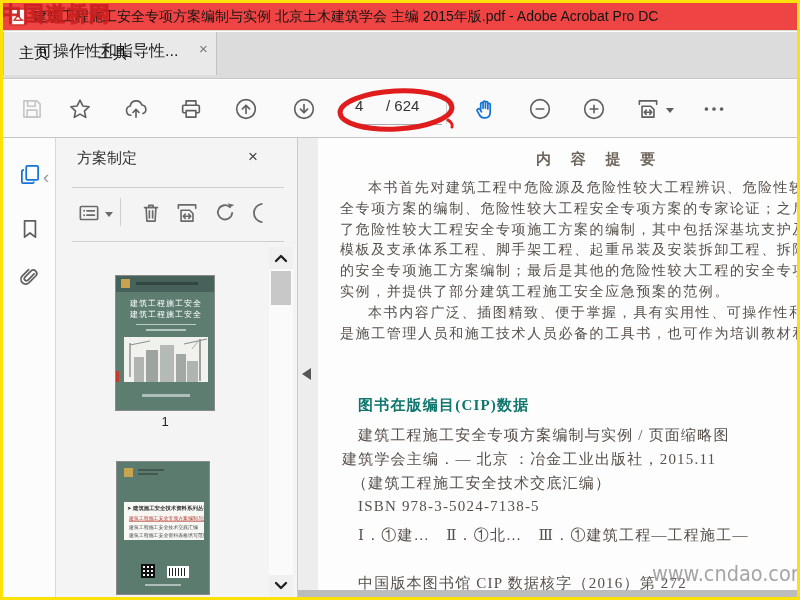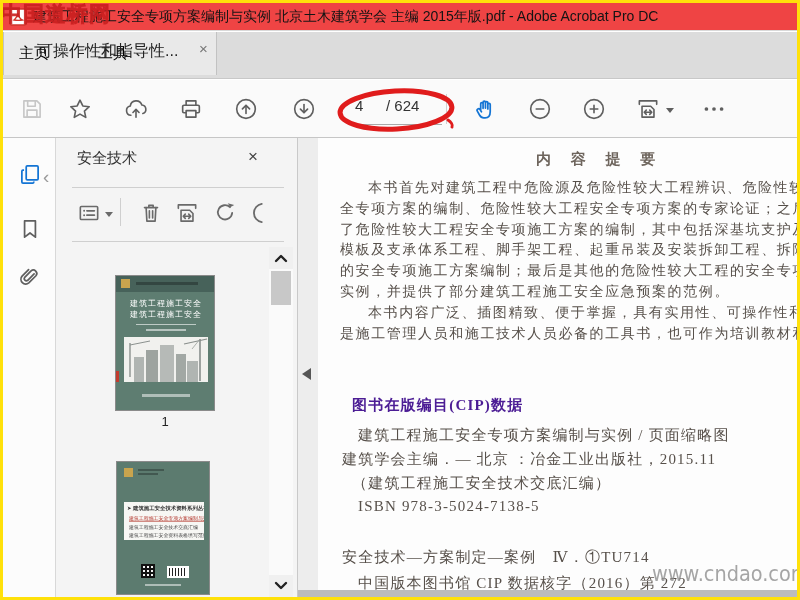--- a/index.html
+++ b/index.html
@@ -125,21 +125,21 @@
                   border-right:9px solid #555;}
   #pdfpage{position:absolute;left:20px;top:0;width:479px;height:455px;background:#fdfdfd;overflow:hidden;
            font-family:"Liberation Serif","DejaVu Serif",serif;color:#57504a;}
   #pg-heading{position:absolute;left:218px;top:12px;font-size:15px;font-weight:bold;
               letter-spacing:8px;color:#6e655d;white-space:nowrap;}
   #pg-para{position:absolute;left:22px;top:40px;width:600px;font-size:14px;line-height:20.8px;
            letter-spacing:1.6px;}
   .pline{white-space:nowrap;}
   .pind{padding-left:28px;}
   .cip{position:absolute;font-size:15px;letter-spacing:1.2px;white-space:nowrap;}
-  #cip0{left:34px;top:258px;font-weight:bold;color:#4c1d95;}
+  #cip0{left:40px;top:258px;font-weight:bold;color:#0f766e;}
   #cip1{left:40px;top:288px;}
   #cip2{left:24px;top:312px;}
   #cip3{left:34px;top:336px;}
   #cip4{left:40px;top:360px;}
   #cip5{left:40px;top:388px;}
   #cip6{left:24px;top:410px;}
   #cip7{left:40px;top:436px;}
   #pg-watermark{position:absolute;left:334px;top:424px;font-size:21px;color:rgba(140,140,140,.78);
                 font-family:"DejaVu Sans","Liberation Sans",sans-serif;letter-spacing:0;
                 transform:scaleX(.92);transform-origin:0 0;white-space:nowrap;}
@@ -267,21 +267,21 @@
         </svg>
     </div>
     <div id="rail-clip" class="railico">
       <svg viewBox="0 0 24 24" fill="none" stroke="currentColor" stroke-width="1.6" stroke-linecap="round" stroke-linejoin="round">
           <path d="M15.8 7.3l-5.9 5.9a2 2 0 0 1-2.8-2.8l5.9-5.9a3.2 3.2 0 0 1 4.5 4.5l-6.6 6.6a4.4 4.4 0 0 1-6.2-6.2l6-6"></path>
         </svg>
     </div>
   </div>
 
   <div id="panel" class="abs">
-    <div id="panel-title">安全技术</div>
+    <div id="panel-title">方案制定</div>
     <div id="panel-close">×</div>
     <div id="pdiv1" class="pdivider"></div>
     <div id="p-options" class="pico">
       <svg viewBox="0 0 24 24" fill="none" stroke="currentColor" stroke-width="1.5" stroke-linecap="round">
           <rect x="4" y="6" width="16" height="12" rx="1"></rect>
           <circle cx="7.5" cy="10" r=".9" fill="currentColor" stroke="none"></circle>
           <path d="M10 10h7"></path>
           <circle cx="7.5" cy="14" r=".9" fill="currentColor" stroke="none"></circle>
           <path d="M10 14h7"></path>
         </svg>
@@ -383,20 +383,20 @@
         <div class="pline">的安全专项施工方案编制；最后是其他的危险性较大工程的安全专项施工方案</div>
         <div class="pline">实例，并提供了部分建筑工程施工安全应急预案的范例。</div>
         <div class="pline pind">本书内容广泛、插图精致、便于掌握，具有实用性、可操作性和指导性，</div>
         <div class="pline">是施工管理人员和施工技术人员必备的工具书，也可作为培训教材和参考书。</div>
       </div>
       <div id="cip0" class="cip">图书在版编目(CIP)数据</div>
       <div id="cip1" class="cip">建筑工程施工安全专项方案编制与实例 / 页面缩略图</div>
       <div id="cip2" class="cip">建筑学会主编．— 北京 ：冶金工业出版社，2015.11</div>
       <div id="cip3" class="cip">（建筑工程施工安全技术交底汇编）</div>
       <div id="cip4" class="cip">ISBN 978-3-5024-7138-5</div>
-      <div id="cip6" class="cip">安全技术—方案制定—案例　Ⅳ．①TU714</div>
+      <div id="cip5" class="cip">Ⅰ．①建…　Ⅱ．①北…　Ⅲ．①建筑工程—工程施工—</div>
       <div id="cip7" class="cip">中国版本图书馆 CIP 数据核字（2016）第 272</div>
       <div id="pg-watermark">www.cndao.com</div>
     </div>
     <div id="hscroll"></div>
   </div>
 
 </div>
 
 </body></html>

